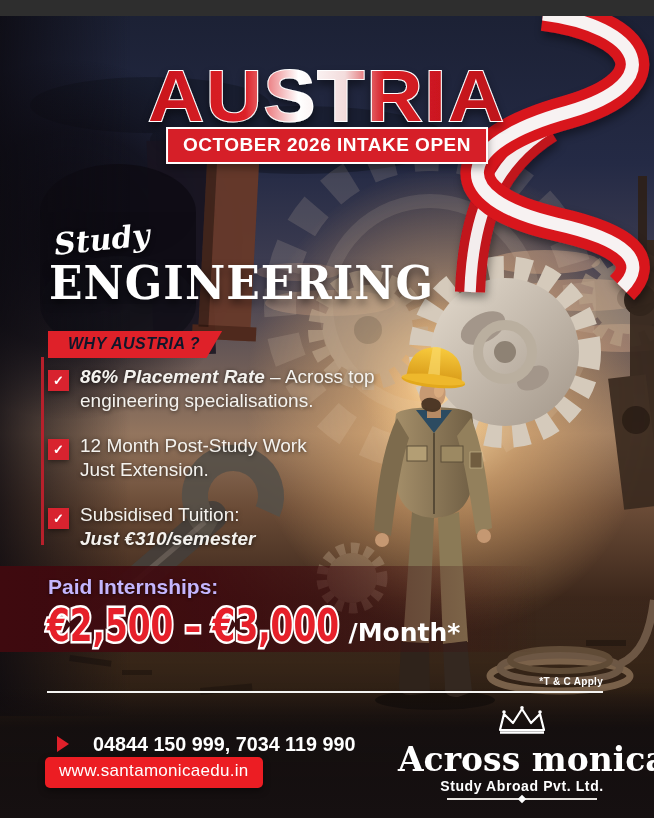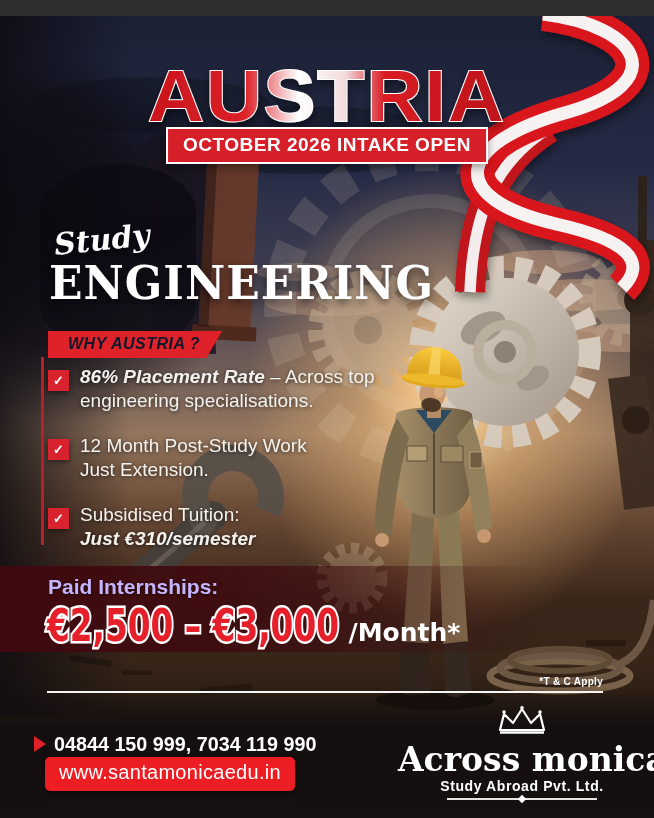--- a/index.html
+++ b/index.html
@@ -45,27 +45,27 @@
   .pay-label{left:48px;top:575px;z-index:2;color:#c4b5fd;font-size:21px;font-weight:600;
     text-shadow:0 1px 3px rgba(0,0,0,.6);}
   .money-svg{left:44px;top:596px;z-index:2;}
 
   
   .tc-line{left:47px;top:691px;width:556px;height:2px;background:#f5f4f2;z-index:2;}
   .tc-note{left:453px;top:676px;width:150px;text-align:right;z-index:2;color:#fff;
     font-size:10px;font-weight:700;letter-spacing:.3px;}
 
   
-  .phone-row{left:34px;top:732px;z-index:3;display:flex;align-items:center;gap:8px;}
+  .phone-row{left:57px;top:732px;z-index:3;display:flex;align-items:center;gap:24px;}
   .phone-marker{width:0;height:0;border-top:8px solid transparent;border-bottom:8px solid transparent;
     border-left:12px solid #e0202a;}
   .phone-text{color:#fff;font-size:21px;font-weight:800;letter-spacing:0;white-space:nowrap;
     transform:scaleX(.94);transform-origin:left center;}
   .site-badge{left:45px;top:757px;z-index:3;background:#ec1d23;color:#fff;border-radius:5px;
-    font-size:20px;padding:4px 14px 7px;letter-spacing:.3px;white-space:nowrap;
+    font-size:17px;padding:4px 14px 7px;letter-spacing:.3px;white-space:nowrap;
     box-shadow:0 3px 7px rgba(0,0,0,.4);}
 
   
   .brand{left:398px;top:706px;width:248px;text-align:center;z-index:3;color:#fff;}
   .brand-crown{display:block;margin:0 auto -4px;}
   .brand-name{font-family:"DejaVu Serif",serif;font-weight:700;font-size:33px;
     letter-spacing:0;white-space:nowrap;line-height:34px;}
   .brand-reg{font-size:12px;vertical-align:20px;font-family:"Liberation Sans",sans-serif;}
   .brand-tagline{font-size:14px;font-weight:700;letter-spacing:.6px;margin-top:1px;white-space:nowrap;}
   .tagline-line{position:relative;width:150px;height:2px;background:#e9e5e1;margin:4px auto 0;}

